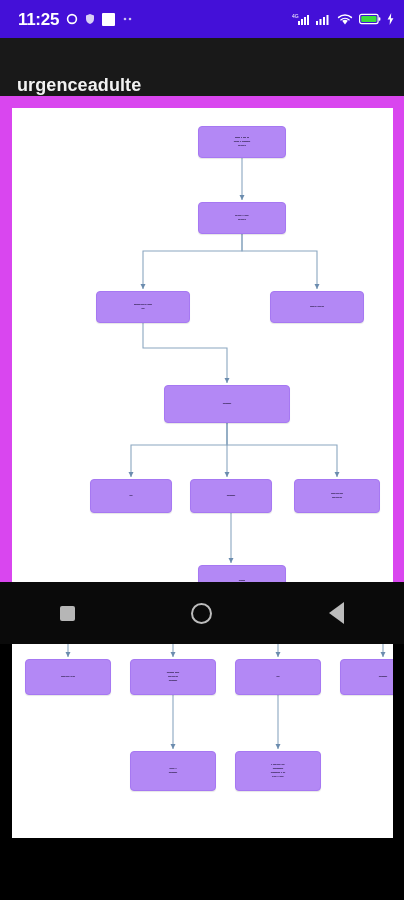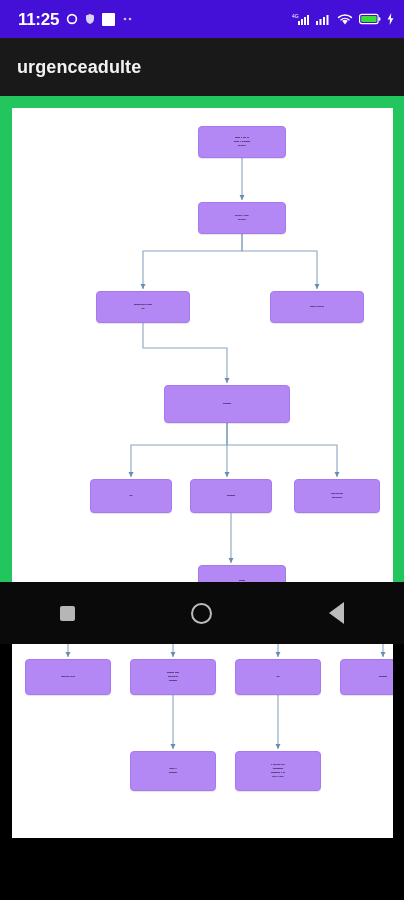--- a/index.html
+++ b/index.html
@@ -2,42 +2,42 @@
 <html><head>
 <meta charset="utf-8">
 <style>
   * { margin:0; padding:0; box-sizing:border-box; }
   html,body {
     width:404px; height:900px;
     background:#000;
     font-family:"Liberation Sans", sans-serif;
     overflow:hidden;
   }
-  #phone { position:relative; width:404px; height:644px; background:#22c55e;border-radius:6px; }
+  #phone { position:relative; width:404px; height:644px; background:#d946ef;border-radius:6px; }
 
   
   #statusbar {
     position:absolute; left:0; top:0; width:404px; height:38px;
     background:#4410d8;
     display:flex; align-items:center;
     padding:0 10px 0 18px;
   }
   #sb-left { display:flex; align-items:center; gap:7px; }
   #sb-clock {
     color:#ffffff; font-size:17px; font-weight:bold;
     letter-spacing:-0.3px; line-height:1;
   }
   #sb-right { margin-left:auto; display:flex; align-items:center; gap:6px; }
   .sbico { display:block; }
 
   
   #appbar {
     position:absolute; left:0; top:38px; width:404px; height:58px;
     background:#191919;
-    display:flex; align-items:center; padding-left:17px;
+    display:flex; align-items:flex-end; padding-left:17px;
   }
   #app-title {
     color:#f2f2f2; font-size:18px; font-weight:bold; letter-spacing:0.1px;
   }
 
   
   #canvas-wrap {
     position:absolute; left:12px; top:108px;
     width:381px; height:730px;
     background:#ffffff;

